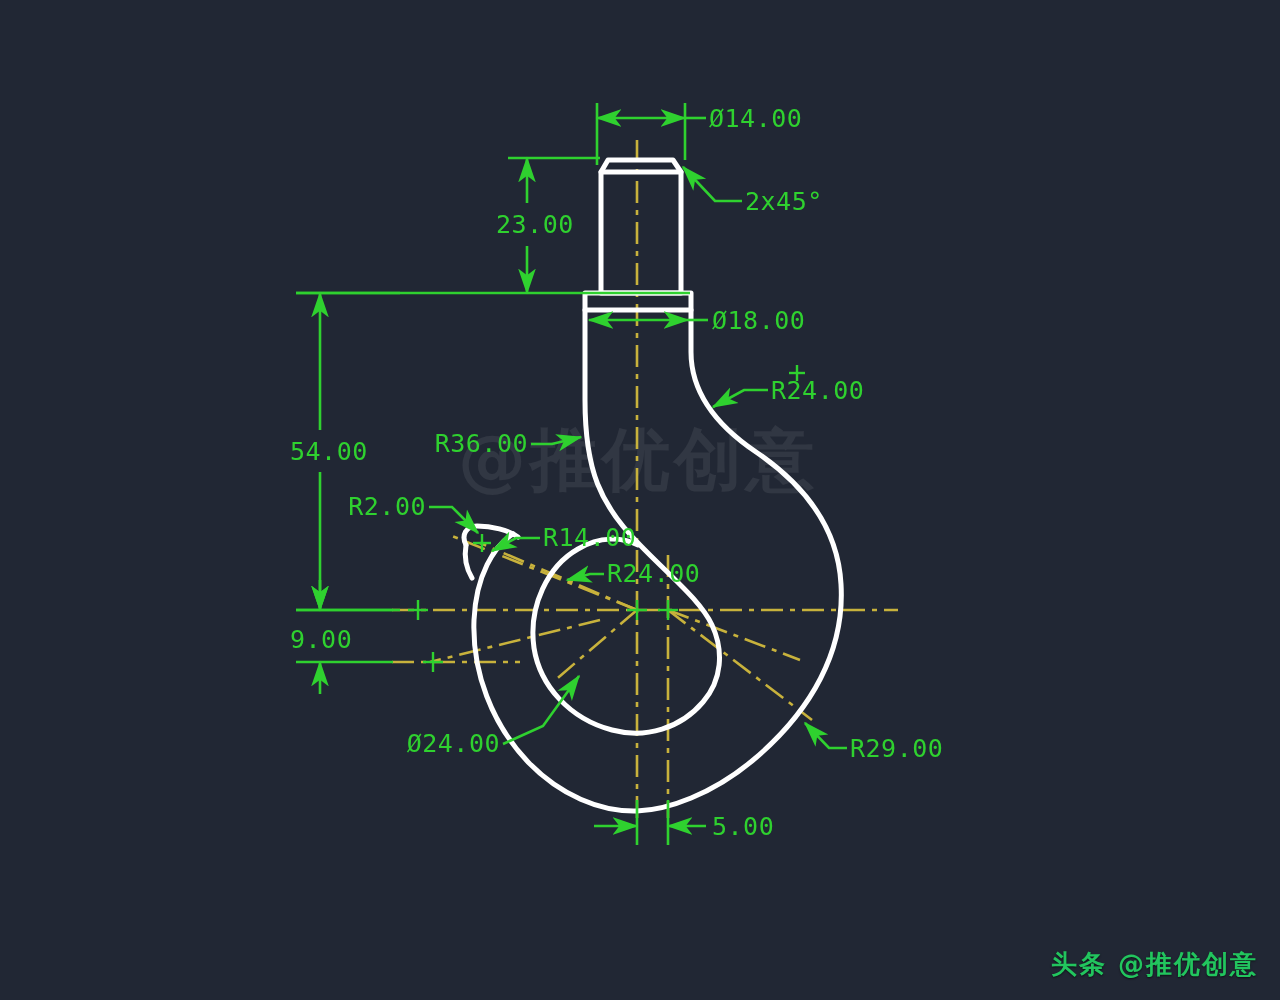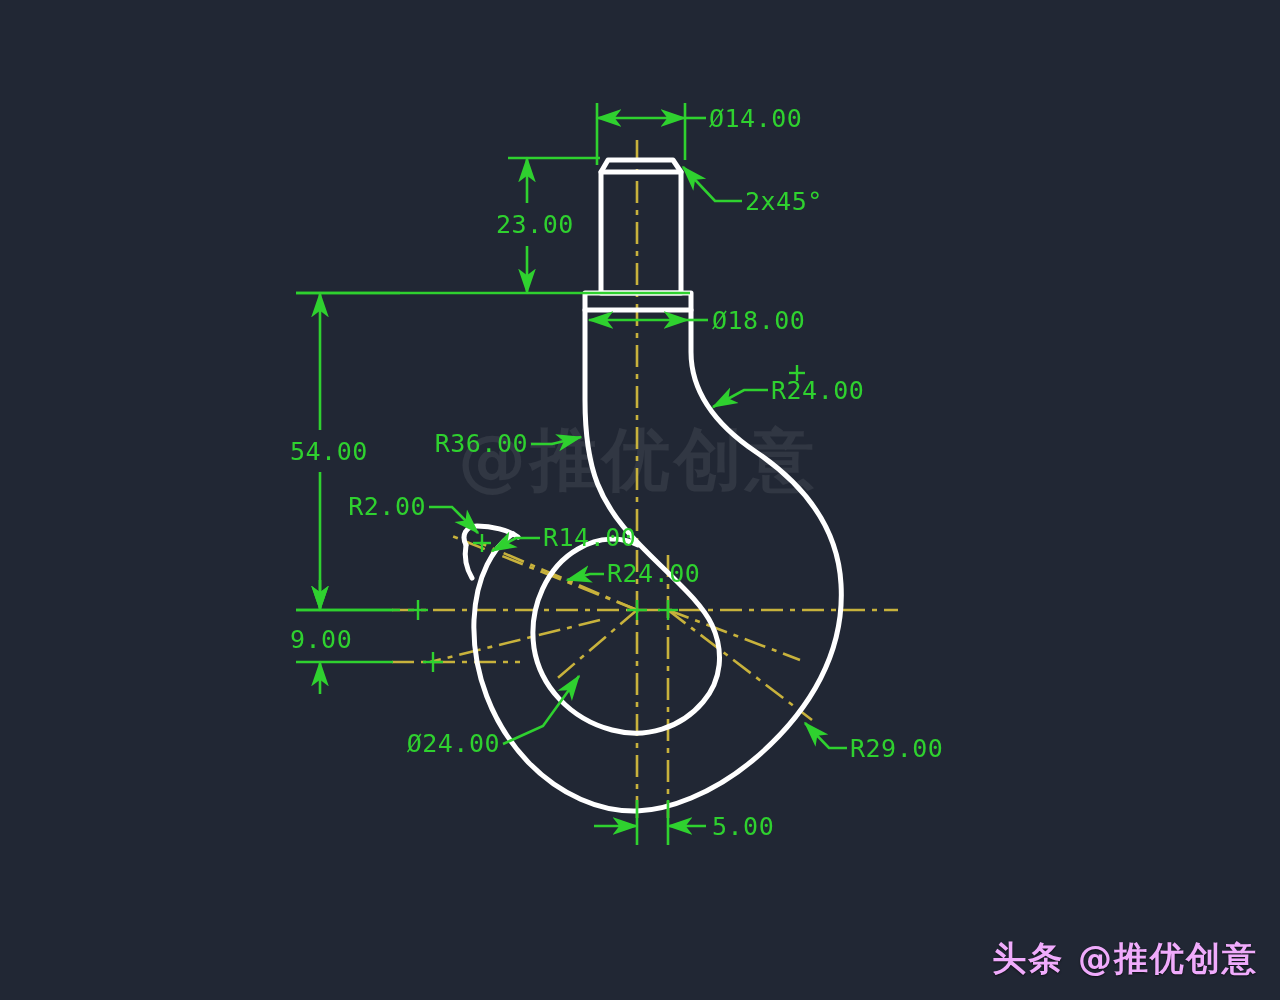--- a/index.html
+++ b/index.html
@@ -36,23 +36,23 @@
     letter-spacing: 4px;
     white-space: nowrap;
     user-select: none;
     pointer-events: none;
   }
   .wm-corner {
     position: absolute;
     right: 22px;
     bottom: 18px;
     font-family: "DejaVu Sans", "Liberation Sans", sans-serif;
-    font-size: 34px;
+    font-size: 26px;
     font-weight: bold;
-    color: #f0abfc;
+    color: #22c55e;
     letter-spacing: 2px;
     white-space: nowrap;
     text-shadow: 0 1px 2px rgba(0,0,0,0.6);
     user-select: none;
   }
   .dimtext {
     font-family: "DejaVu Sans Mono", "Liberation Mono", monospace;
     font-size: 25px;
     fill: #2fd12f;
     letter-spacing: 0.5px;

